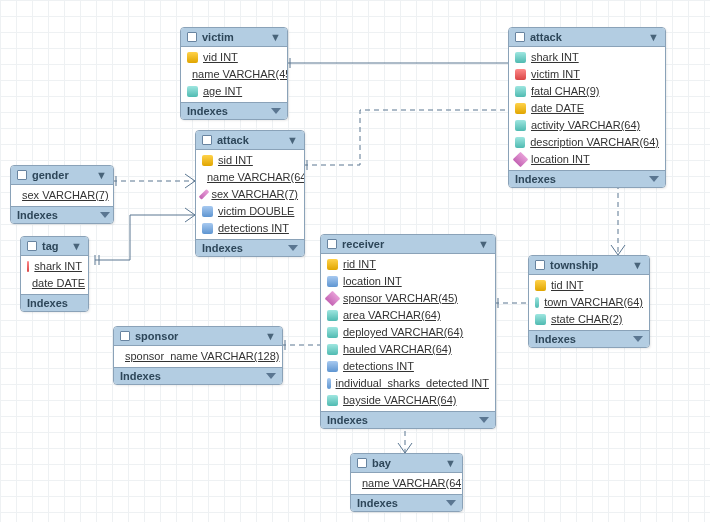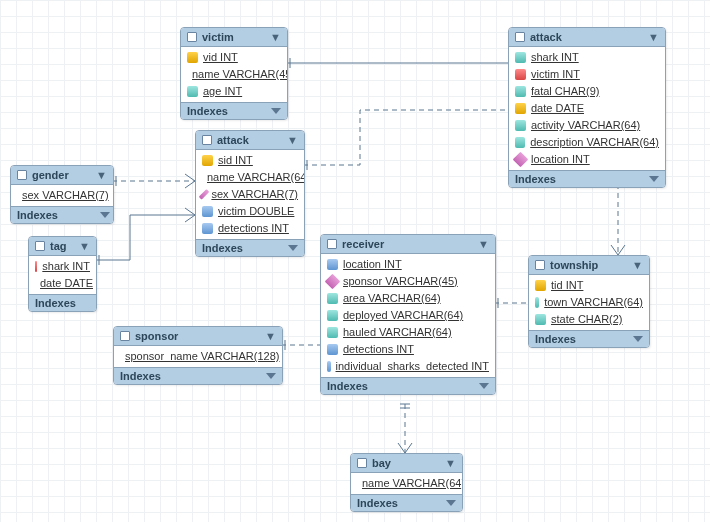--- a/index.html
+++ b/index.html
@@ -203,21 +203,21 @@
           <span class="nm">sex VARCHAR(7)</span>
         </div>
   </div>
   <div class="idx">
         <span>Indexes</span>
         <span class="spacer"></span>
         <span class="tri"></span>
       </div>
 </div>
 
-<div class="tbl" style="left:28px;top:236px;width:67px">
+<div class="tbl" style="left:20px;top:236px;width:67px">
   <div class="hdr">
         <span class="mini"></span>
         <span>tag</span>
         <span class="spacer"></span>
         <span class="caret">▼</span>
       </div>
   <div class="cols">
     <div class="col">
           <span class="ic red"></span>
           <span class="nm">shark INT</span>
@@ -256,20 +256,24 @@
 
 <div class="tbl" style="left:320px;top:234px;width:174px">
   <div class="hdr">
         <span class="mini"></span>
         <span>receiver</span>
         <span class="spacer"></span>
         <span class="caret">▼</span>
       </div>
   <div class="cols">
     <div class="col">
+          <span class="ic key"></span>
+          <span class="nm">rid INT</span>
+        </div>
+    <div class="col">
           <span class="ic blue"></span>
           <span class="nm">location INT</span>
         </div>
     <div class="col">
           <span class="ic dia"></span>
           <span class="nm">sponsor VARCHAR(45)</span>
         </div>
     <div class="col">
           <span class="ic cyan"></span>
           <span class="nm">area VARCHAR(64)</span>
@@ -283,20 +287,24 @@
           <span class="nm">hauled VARCHAR(64)</span>
         </div>
     <div class="col">
           <span class="ic blue"></span>
           <span class="nm">detections INT</span>
         </div>
     <div class="col">
           <span class="ic blue"></span>
           <span class="nm">individual_sharks_detected INT</span>
         </div>
+    <div class="col">
+          <span class="ic cyan"></span>
+          <span class="nm">bayside VARCHAR(64)</span>
+        </div>
   </div>
   <div class="idx">
         <span>Indexes</span>
         <span class="spacer"></span>
         <span class="tri"></span>
       </div>
 </div>
 
 <div class="tbl" style="left:528px;top:255px;width:120px">
   <div class="hdr">

